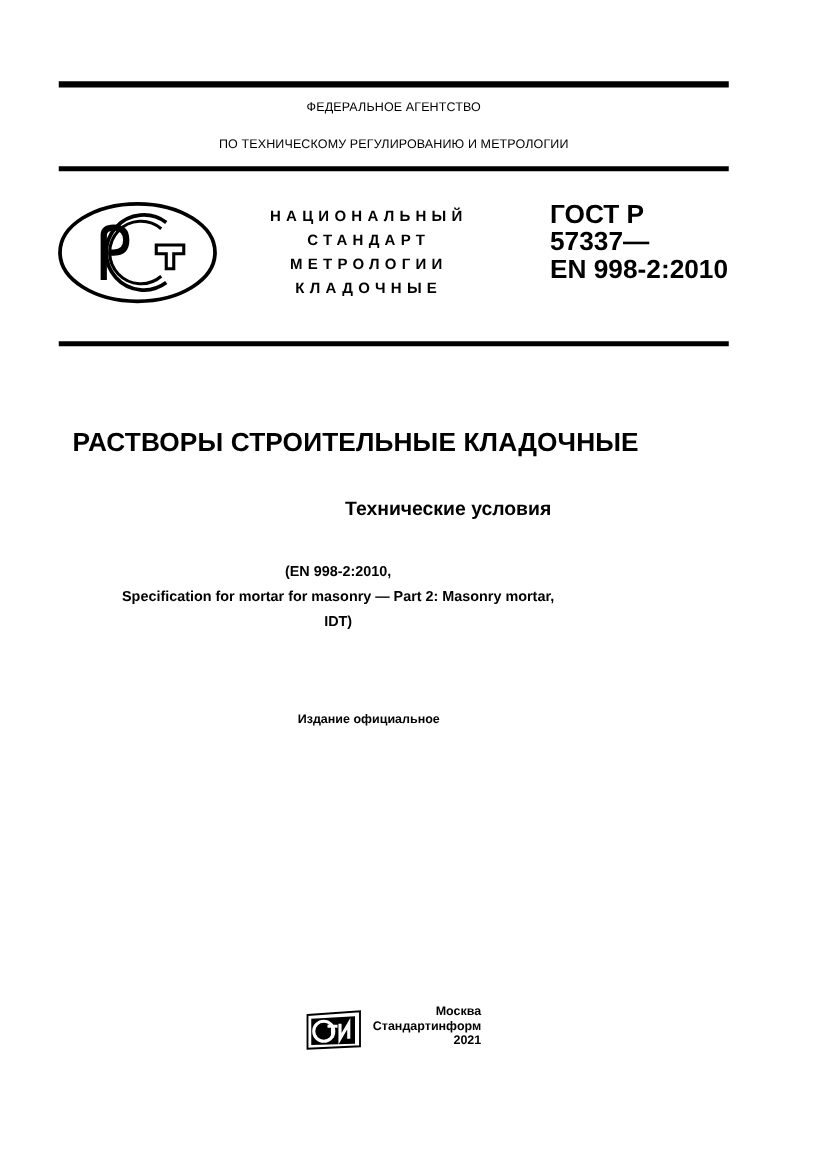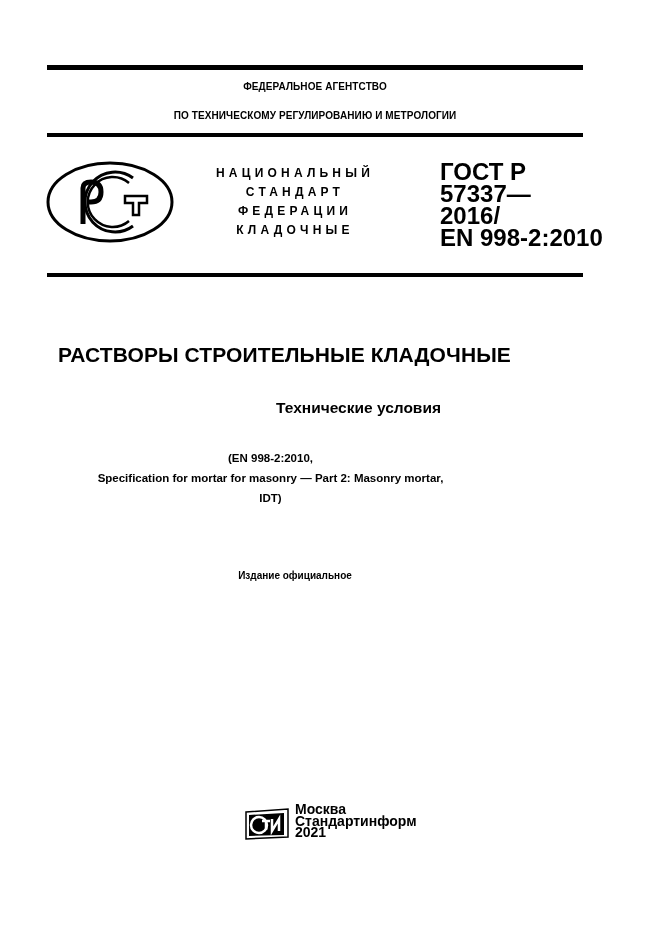--- a/index.html
+++ b/index.html
@@ -23,21 +23,21 @@
     }
     .rule-top { top: 65px; height: 5px; }
     .rule-mid { top: 133px; height: 4px; }
     .rule-low { top: 273px; height: 4px; }
 
     .agency {
       position: absolute;
       left: 47px;
       width: 536px;
       text-align: center;
-      font-weight: bold;
+      font-weight: normal;
       font-size: 10px;
       letter-spacing: 0.1px;
     }
     .agency-1 { top: 81px; }
     .agency-2 { top: 110px; }
 
     .logo-gost {
       position: absolute;
       left: 45px;
       top: 160px;
@@ -56,21 +56,21 @@
       letter-spacing: 4.2px;
       line-height: 19px;
     }
     .national div { white-space: nowrap; }
 
     .gost-id {
       position: absolute;
       left: 440px;
       top: 161px;
       font-weight: bold;
-      font-size: 24px;
+      font-size: 21px;
       line-height: 22px;
     }
 
     .title {
       position: absolute;
       left: 0;
       width: 569px;
       top: 343px;
       text-align: center;
       font-weight: bold;
@@ -112,23 +112,23 @@
       left: 244px;
       top: 808px;
       width: 46px;
       height: 32px;
     }
     .publisher {
       position: absolute;
       left: 295px;
       top: 804px;
       width: 90px;
-      text-align: left;
+      text-align: right;
       font-weight: bold;
-      font-size: 14px;
+      font-size: 10px;
       line-height: 11.5px;
     }
   </style>
 </head>
 <body>
 
 <div class="rule rule-top"></div>
 
 <div class="agency agency-1">ФЕДЕРАЛЬНОЕ АГЕНТСТВО</div>
 <div class="agency agency-2">ПО ТЕХНИЧЕСКОМУ РЕГУЛИРОВАНИЮ И МЕТРОЛОГИИ</div>
@@ -142,28 +142,27 @@
   <path d="M84 23 A25 25 0 1 0 84 61" fill="none" stroke="#000" stroke-width="2.5"></path>
 
   <path d="M38 64 L38 28 Q38 22 46 22 Q56 22 56 32 Q56 42 46 42 L42 42" fill="none" stroke="#000" stroke-width="5"></path>
 
   <path d="M80 36 L102 36 L102 43 L94 43 L94 55 L88 55 L88 43 L80 43 Z" fill="none" stroke="#000" stroke-width="2.5"></path>
 </svg>
 
 <div class="national">
   <div>НАЦИОНАЛЬНЫЙ</div>
   <div>СТАНДАРТ</div>
-  <div>ФЕДЕРАЦИИ</div>
+  <div>МЕТРОЛОГИИ</div>
   <div>КЛАДОЧНЫЕ</div>
 </div>
 
 <div class="gost-id">
   <div>ГОСТ Р</div>
   <div>57337—</div>
-  <div>2016/</div>
   <div>EN 998-2:2010</div>
 </div>
 
 <div class="rule rule-low"></div>
 
 <div class="title">РАСТВОРЫ СТРОИТЕЛЬНЫЕ КЛАДОЧНЫЕ</div>
 <div class="subtitle">Технические условия</div>
 
 <div class="ref">
   <div>(EN 998-2:2010,</div>

